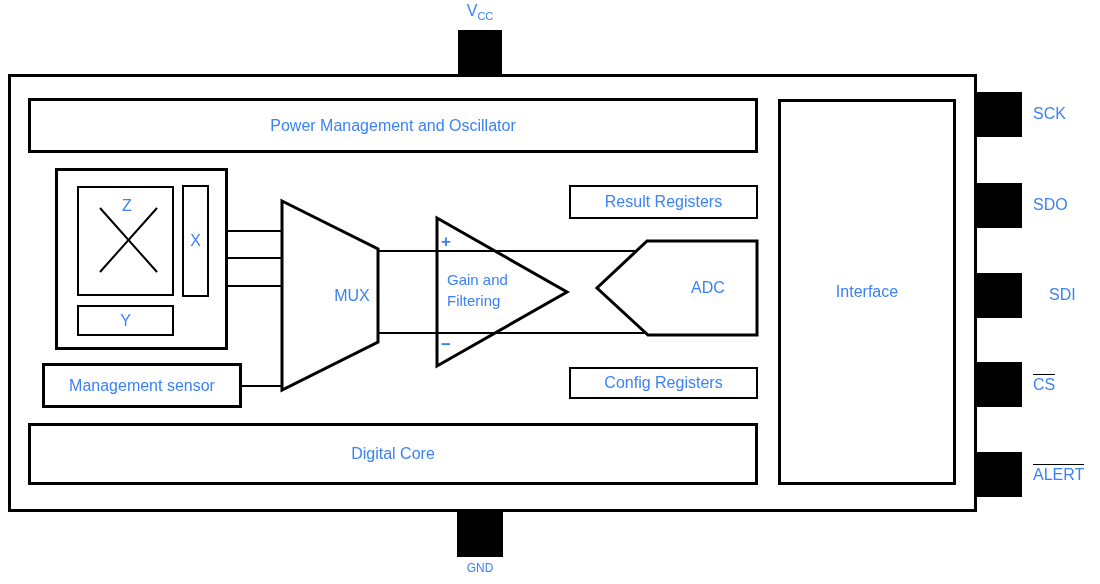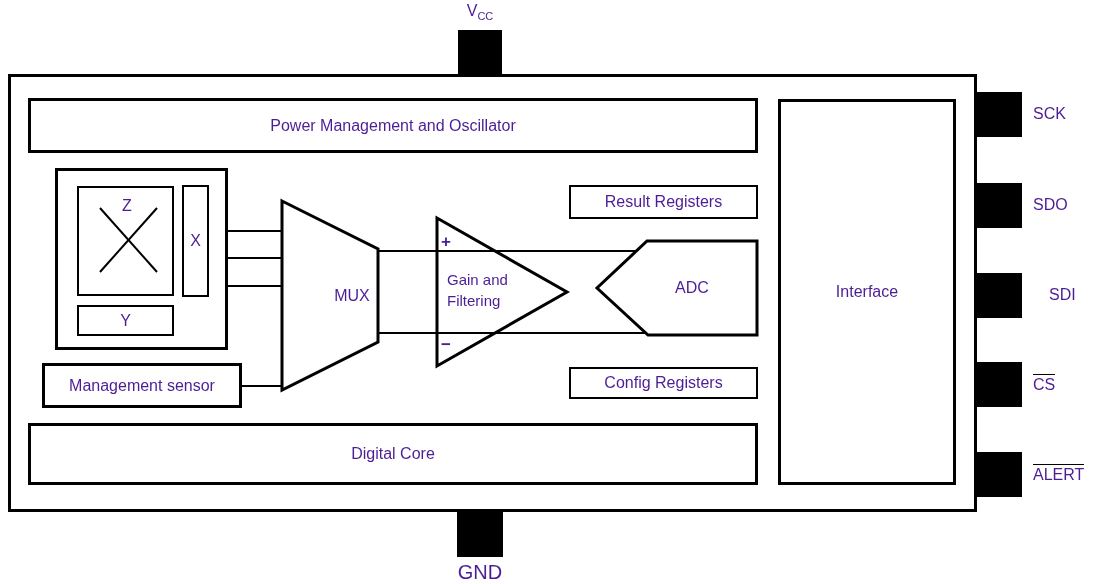--- a/index.html
+++ b/index.html
@@ -1,18 +1,18 @@
 <!DOCTYPE html>
 <html><head>
 <meta charset="utf-8">
 <style>
   html,body{margin:0;padding:0;background:#ffffff;}
   .canvas{
     position:relative;width:1100px;height:584px;background:#ffffff;
-    font-family:"Liberation Sans",sans-serif;color:#4c1d95;overflow:hidden;
+    font-family:"Liberation Sans",sans-serif;color:#3b82f6;overflow:hidden;
   }
   .abs{position:absolute;box-sizing:border-box;}
   .box{
     position:absolute;box-sizing:border-box;border:2px solid #000;
     display:flex;align-items:center;justify-content:center;
     font-size:16px;background:transparent;text-align:center;
   }
   .bw3{border-width:3px;}
   .pin{position:absolute;background:#000;}
   .pinlabel{
@@ -45,21 +45,21 @@
     <line x1="100" y1="208" x2="157" y2="272" stroke="#000000" stroke-width="2"></line>
     <line x1="157" y1="208" x2="100" y2="272" stroke="#000000" stroke-width="2"></line>
   </svg>
 
   <div class="abs" style="left:8px;top:74px;width:969px;height:438px;border:3px solid #000;"></div>
 
   <div class="pin" style="left:458px;top:30px;width:44px;height:45px;"></div>
   <div class="abs" style="left:450px;top:2px;width:60px;text-align:center;font-size:16px;"><span>V</span><sub class="vsub">CC</sub></div>
 
   <div class="pin" style="left:457px;top:511px;width:46px;height:46px;"></div>
-  <div class="abs" style="left:450px;top:561px;width:60px;text-align:center;font-size:20px;">GND</div>
+  <div class="abs" style="left:450px;top:561px;width:60px;text-align:center;font-size:12px;">GND</div>
 
   <div class="pin" style="left:977px;top:92px;width:45px;height:45px;"></div>
   <div class="pin" style="left:977px;top:183px;width:45px;height:45px;"></div>
   <div class="pin" style="left:977px;top:273px;width:45px;height:45px;"></div>
   <div class="pin" style="left:977px;top:362px;width:45px;height:45px;"></div>
   <div class="pin" style="left:977px;top:452px;width:45px;height:45px;"></div>
 
   <div class="pinlabel" style="left:1033px;top:102px;">
     <span>SCK</span>
     </div>
@@ -88,21 +88,21 @@
 
   <div class="box bw3" style="left:28px;top:423px;width:730px;height:62px;">Digital Core</div>
 
   <div class="box" style="left:569px;top:367px;width:189px;height:32px;">Config Registers</div>
 
   <div class="box" style="left:569px;top:185px;width:189px;height:34px;">Result Registers</div>
 
   <div class="box bw3" style="left:778px;top:99px;width:178px;height:386px;">Interface</div>
 
   <div class="shapelabel" style="left:282px;top:287px;width:96px;">MUX</div>
-  <div class="shapelabel" style="left:630px;top:279px;width:80px;">ADC</div>
+  <div class="shapelabel" style="left:646px;top:279px;width:80px;">ADC</div>
   <div class="amp-text" style="left:447px;top:269px;width:80px;">
     <div>Gain and</div>
     <div>Filtering</div>
   </div>
   <div class="sign" style="left:441px;top:233px;">+</div>
   <div class="sign" style="left:441px;top:336px;">−</div>
 
 </div>
 
 </body></html>

